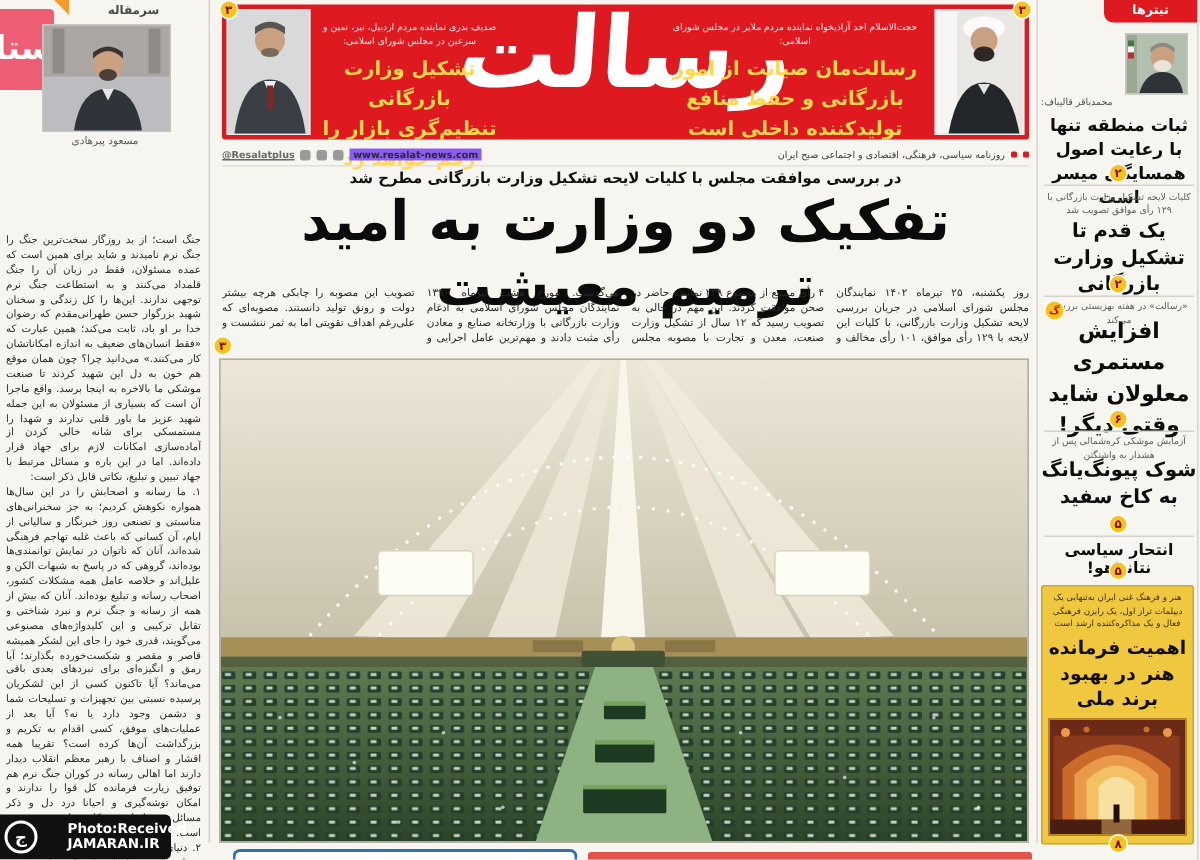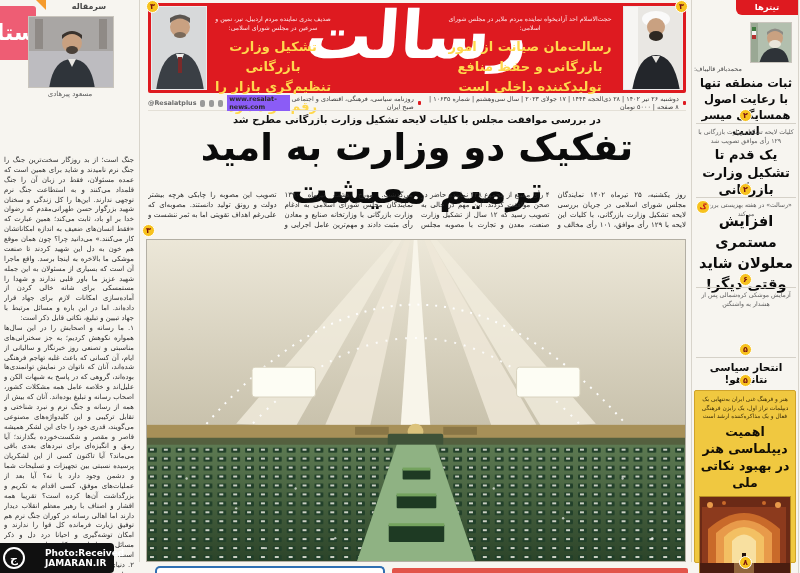--- a/index.html
+++ b/index.html
@@ -99,21 +99,21 @@
     position:absolute; left:8px; top:96px; width:538px; height:15px;
     display:flex; align-items:center; justify-content:space-between;
     direction:rtl; font-size:6.4px; color:#3a3a3a;
     border-bottom:1px solid #e4e0d7;
   }
   #dateline-right { display:flex; align-items:center; gap:4px; }
   #dateline-left  { display:flex; align-items:center; gap:4px; direction:ltr; }
   .red-dot { width:4px; height:4px; background:#de1a20; border-radius:1px; display:inline-block; }
   .soc-icon { width:7px; height:7px; background:#9a9a9a; border-radius:2px; display:inline-block; }
   #website { color:#2a2a2a; font-weight:bold; background:#8b5cf6; padding:0 2px; }
-  #handle { color:#6a6a6a; font-weight:bold; }
+  #handle { color:#6a6a6a; font-weight:bold;text-decoration:underline; }
 
   #kicker {
     position:absolute; left:8px; top:114px; width:538px;
     font-size:10px; font-weight:bold; text-align:center; color:#111;
     direction:rtl;
   }
   #main-headline {
     position:absolute; left:8px; top:126px; width:538px;
     font-size:37px; font-weight:900; text-align:center; color:#0b0b0b;
     direction:rtl; letter-spacing:-1px;
@@ -262,21 +262,20 @@
       <div class="promo-text">
         <div class="promo-kicker">حجت‌الاسلام احد آزادیخواه نماینده مردم ملایر در مجلس شورای اسلامی:</div>
         <div class="promo-headline">رسالت‌مان صیانت از امور بازرگانی و حفظ منافع تولیدکننده داخلی است</div>
       </div>
     </div>
   </div>
 
   <div id="dateline-row">
     <div id="dateline-right">
       <span class="red-dot"></span>
-      <span>دوشنبه ۲۶ تیر ۱۴۰۲ | ۲۸ ذی‌الحجه ۱۴۴۴ | ۱۷ جولای ۲۰۲۳ | سال سی‌وهشتم | شماره ۱۰۶۳۵ | ۸ صفحه | ۵۰۰۰ تومان</span>
       <span class="red-dot"></span>
       <span>روزنامه سیاسی، فرهنگی، اقتصادی و اجتماعی صبح ایران</span>
     </div>
     <div id="dateline-left">
       <span id="handle">@Resalatplus</span>
       <span class="soc-icon"></span>
       <span class="soc-icon"></span>
       <span class="soc-icon"></span>
       <span id="website">www.resalat-news.com</span>
     </div>
@@ -373,29 +372,30 @@
   <div class="page-badge badge-abs sb-badge" style="top:183px;">۲</div>
   <div class="sb-divider" style="top:197px;"></div>
 
   <div class="sb-kicker" style="top:200px;">«رسالت» در هفته بهزیستی بررسی می‌کند</div>
   <div id="sb3-mark">گ</div>
   <div class="sb-headline" style="top:211px; font-size:14.5px; line-height:1.45;">افزایش مستمری معلولان شاید وقتی دیگر!</div>
   <div class="page-badge badge-abs sb-badge" style="top:273px;">۶</div>
   <div class="sb-divider" style="top:287px;"></div>
 
   <div class="sb-kicker" style="top:290px;">آزمایش موشکی کره‌شمالی پس از هشدار به واشنگتن</div>
+  <div class="sb-headline" style="top:305px; font-size:13px; line-height:1.4;">شوک پیونگ‌یانگ به کاخ سفید</div>
   <div class="page-badge badge-abs sb-badge" style="top:343px;">۵</div>
   <div class="sb-divider" style="top:357px;"></div>
 
   <div class="sb-headline" style="top:361px; font-size:10.5px;">انتحار سیاسی نتانیاهو!</div>
   <div class="page-badge badge-abs sb-badge" style="top:374px;">۵</div>
 
   <div id="sb-yellow-box">
     <div id="sb6-kicker">هنر و فرهنگ غنی ایران به‌تنهایی یک دیپلمات تراز اول، یک رایزن فرهنگی فعال و یک مذاکره‌کننده ارشد است</div>
-    <div id="sb6-headline">اهمیت دیپلماسی هنر در بهبود نکاتی ملی</div>
+    <div id="sb6-headline">اهمیت فرمانده هنر در بهبود برند ملی</div>
     <div id="sb6-photo">
       <svg viewBox="0 0 92 78" width="92" height="78">
         <rect width="92" height="78" fill="#6b2a16"></rect>
         <rect x="4" y="10" width="84" height="62" fill="#8c3a1d"></rect>
         <path d="M10,72 V32 Q46,0 82,32 V72 Z" fill="#c96a2a"></path>
         <path d="M18,72 V36 Q46,10 74,36 V72 Z" fill="#e89a4a"></path>
         <path d="M26,72 V40 Q46,20 66,40 V72 Z" fill="#f3c063"></path>
         <path d="M34,72 V44 Q46,31 58,44 V72 Z" fill="#f8e0a0"></path>
         <rect y="66" width="92" height="12" fill="#4a1d10"></rect>
         <rect x="36" y="66" width="20" height="12" fill="#d8b06a" opacity="0.5"></rect>

